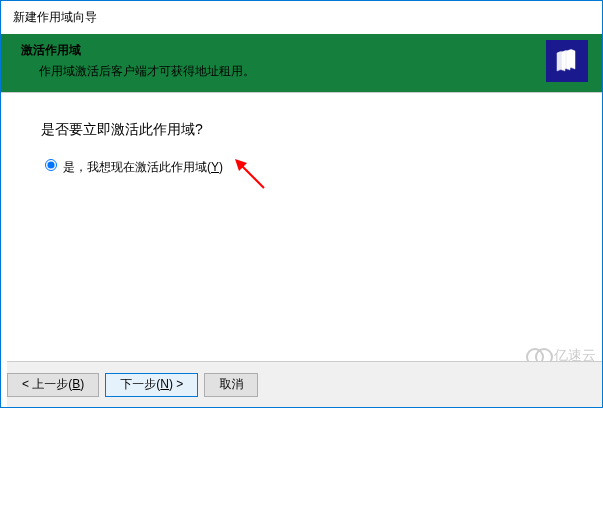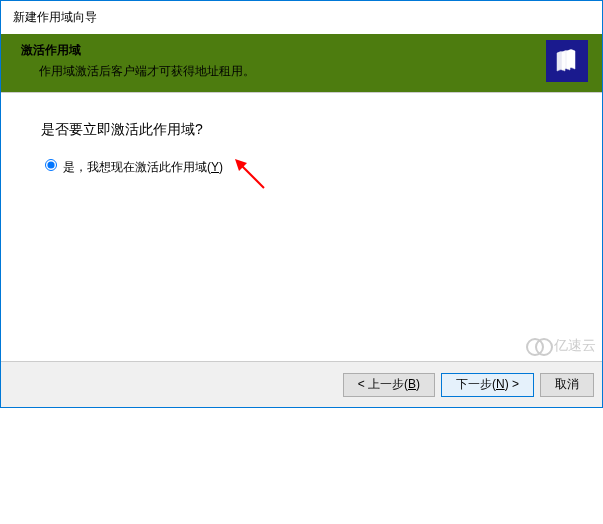--- a/index.html
+++ b/index.html
@@ -19,21 +19,21 @@
       background: #fff;
       position: relative;
     }
     .title-bar {
       padding: 8px 12px;
       font-size: 12px;
       color: #000;
     }
     .header-section {
       padding: 8px 20px 12px 20px;
-      background: #4d7c0f;
+      background: #15803d;
       position: relative;
       border-bottom: 1px solid #ccc;
     }
     .header-title {
       font-weight: bold;
       font-size: 12px;
       margin-bottom: 4px;
     }
     .header-desc {
       font-size: 12px;
@@ -92,27 +92,27 @@
     }
     .arrow {
       position: absolute;
       left: 228px;
       top: 152px;
       pointer-events: none;
     }
     .button-bar {
       position: absolute;
       bottom: 0;
-      left: 0;
+      left: 6px;
       right: 0;
       height: 46px;
       border-top: 1px solid #ccc;
       background: #f0f0f0;
       display: flex;
-      justify-content: flex-end;
+      justify-content: flex-start;
       align-items: center;
       padding-right: 8px;
       gap: 6px;
     }
     .btn {
       height: 24px;
       padding: 0 14px;
       font-size: 12px;
       background: #e1e1e1;
       border: 1px solid #adadad;
@@ -120,21 +120,21 @@
       font-family: inherit;
     }
     .btn.default {
       border: 1px solid #0078d7;
       background: #e5f1fb;
     }
     .btn .hotkey { text-decoration: underline; }
     .watermark {
       position: absolute;
       right: 6px;
-      bottom: 52px;
+      bottom: 42px;
       display: flex;
       align-items: flex-end;
       gap: 2px;
       color: #ccc;
       font-size: 14px;
       pointer-events: none;
     }
     .watermark .logo {
       width: 26px;
       height: 18px;

